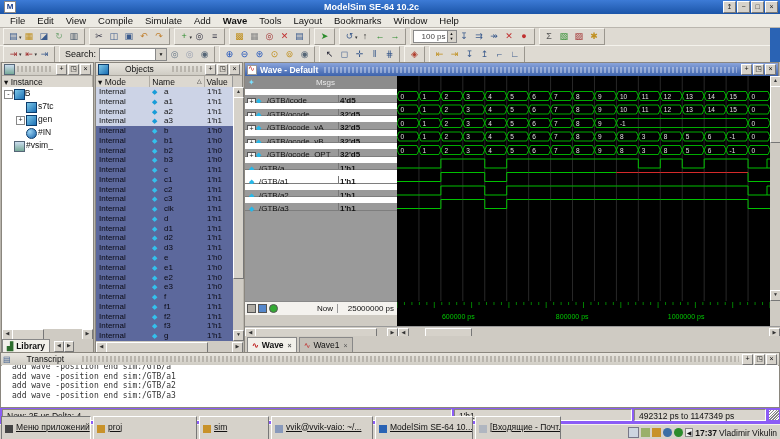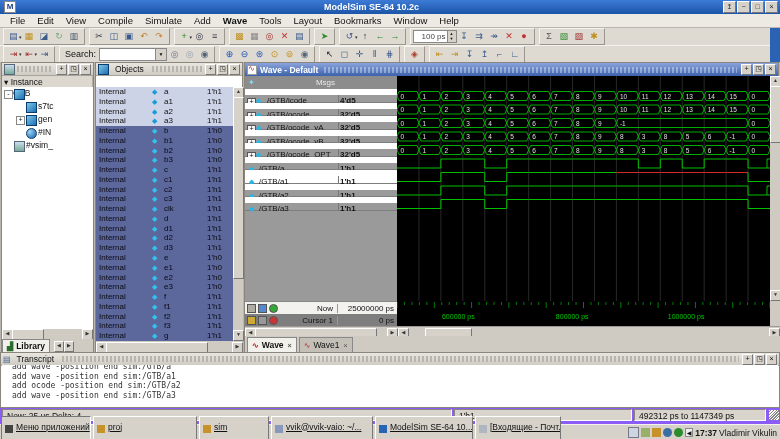--- a/index.html
+++ b/index.html
@@ -30,21 +30,21 @@
   .combo{width:66px;height:11px;background:#fff;border:1px solid #888;display:flex;}
   .combo .cbtn{margin-left:auto;width:10px;background:#d6d2ca;border-left:1px solid #888;font-size:5px;text-align:center;line-height:10px;}
   .spinner{width:42px;height:11px;background:#fff;border:1px solid #888;display:flex;font-size:8px;}
   .spinner .val{flex:1;text-align:right;padding-right:1px;line-height:11px;color:#444;}
   .spinner .arrows{width:8px;display:flex;flex-direction:column;background:#d6d2ca;border-left:1px solid #888;font-size:4px;line-height:5px;text-align:center;}
   .desktop-gap{position:absolute;right:0;top:28px;width:10px;height:34px;background:#2a63b4;}
   
   .workspace{position:absolute;left:0;top:62px;width:780px;height:290px;background:#b9b5ad;}
   .panel{position:absolute;background:#fff;border:1px solid #8a867e;box-sizing:border-box;}
   .phead{height:12px;background:linear-gradient(#e9e6df,#cfccc4);display:flex;align-items:center;padding:0 2px;border-bottom:1px solid #a8a49c;}
-  .phead .ptitle{font-size:8.5px;margin:0 6px;white-space:nowrap;}
+  .phead .ptitle{font-size:8.5px;margin:0 16px;white-space:nowrap;}
   .phead .drag{flex:1;height:6px;margin:0 2px;
      background:repeating-linear-gradient(90deg,#b9b5ad 0 2px,transparent 2px 4px);}
   .pbtn{width:9px;height:9px;margin-left:1px;background:#d6d2ca;border:1px solid;border-color:#fff #777 #777 #fff;
      font-size:7px;line-height:8px;text-align:center;}
   .colhead{height:12px;background:#dcd8d0;border-bottom:1px solid #a8a49c;display:flex;font-size:8.5px;}
   .colcell{border-right:1px solid #b0aca4;padding:1px 2px;box-sizing:border-box;white-space:nowrap;}
   
   .hscroll,.vscroll{background:#cfcbc3;position:absolute;}
   .sbtn{position:absolute;background:#d6d2ca;border:1px solid;border-color:#fff #777 #777 #fff;
      font-size:5px;text-align:center;color:#333;}
@@ -287,20 +287,26 @@
     </div>
 
     <div class="panel" style="left:95px;top:0;width:148px;height:290px;">
       <div class="phead">
         <div class="node-icon comp-icon" style="position:static;flex:none;"></div>
         <div class="ptitle">Objects</div>
         <div class="drag"></div>
         <div class="pbtn">+</div>
         <div class="pbtn">◳</div>
         <div class="pbtn">×</div>
+      </div>
+      <div class="colhead">
+        <div class="colcell" style="width:55px;">▾ <span id="col-mode">Mode</span></div>
+        <div class="colcell" style="width:55px;"><span id="col-name">Name</span> <span style="float:right;font-size:6px;">△</span></div>
+        <div class="colcell" style="width:28px;border-right:none;"><span id="col-value">Value</span></div>
+        <div style="margin-left:auto;width:9px;background:#cfcbc3;border-left:1px solid #999;"></div>
       </div>
       <div id="objrows" style="position:absolute;left:0;top:24px;width:137px;height:254px;overflow:hidden;background:#5c689c;">
           <div class="obj-row light">
             <span class="obj-mode">Internal</span>
             <span class="obj-dia" style="color: rgb(24, 156, 216);">◆</span>
             <span class="obj-name">a</span>
             <span class="obj-val">1'h1</span>
           </div>
           <div class="obj-row light">
             <span class="obj-mode">Internal</span>
@@ -817,27 +823,20 @@
         <div class="sbtn" style="left:0;bottom:0;width:9px;height:9px;">▼</div>
         <div class="sthumb" style="left:0;top:10px;width:9px;height:55px;"></div>
       </div>
       <div class="nowrow">
         <div class="mini" style="background:#b0aca4;"></div>
         <div class="mini" style="background:#5588cc;"></div>
         <div class="mini" style="background:#33aa33;border-radius:50%;"></div>
         <div class="rlabel">Now</div>
         <div class="rval">25000000 ps</div>
       </div>
-      <div class="cursorrow">
-        <div class="mini" style="background:#ccaa33;"></div>
-        <div class="mini" style="background:#999;"></div>
-        <div class="mini" style="background:#cc3333;border-radius:50%;"></div>
-        <div class="rlabel">Cursor 1</div>
-        <div class="rval">0 ps</div>
-      </div>
       <div class="timescale" id="timescale"><svg width="373" height="25" viewBox="0 0 373 25">
             <rect x="0" y="0" width="373" height="25" fill="#000"></rect>
             <line x1="0" y1="1" x2="0" y2="7" stroke="#00a000" stroke-width="0.8"></line>
             <line x1="7.46" y1="1" x2="7.46" y2="4" stroke="#00a000" stroke-width="0.8"></line>
             <line x1="14.92" y1="1" x2="14.92" y2="4" stroke="#00a000" stroke-width="0.8"></line>
             <line x1="22.38" y1="1" x2="22.38" y2="4" stroke="#00a000" stroke-width="0.8"></line>
             <line x1="29.84" y1="1" x2="29.84" y2="4" stroke="#00a000" stroke-width="0.8"></line>
             <line x1="37.3" y1="1" x2="37.3" y2="7" stroke="#00a000" stroke-width="0.8"></line>
             <line x1="44.76" y1="1" x2="44.76" y2="4" stroke="#00a000" stroke-width="0.8"></line>
             <line x1="52.22" y1="1" x2="52.22" y2="4" stroke="#00a000" stroke-width="0.8"></line>
@@ -917,21 +916,21 @@
       <span style="font-size:8px;color:#3a5a8c;">▤</span>
       <div class="ptitle" style="font-weight:normal;">Transcript</div>
       <div class="drag"></div>
       <div class="pbtn">+</div>
       <div class="pbtn">◳</div>
       <div class="pbtn">×</div>
     </div>
     <div class="tbody" id="transcript-body">
         <div class="tline clip">add wave -position end  sim:/GTB/a</div>
         <div class="tline">add wave -position end  sim:/GTB/a1</div>
-        <div class="tline">add ocode -position end  sim:/GTB/a2</div>
+        <div class="tline">add wave -position end  sim:/GTB/a2</div>
         <div class="tline">add wave -position end  sim:/GTB/a3</div>
       </div>
   </div>
 
   <div class="statusbar">
     <div class="sfield" style="left:2px;width:450px;">Now: 25 us  Delta: 4</div>
     <div class="sfield" style="left:454px;width:178px;">1'h1</div>
     <div class="sfield" style="left:634px;width:132px;">492312 ps to 1147349 ps</div>
     <div class="grip"></div>
   </div>

